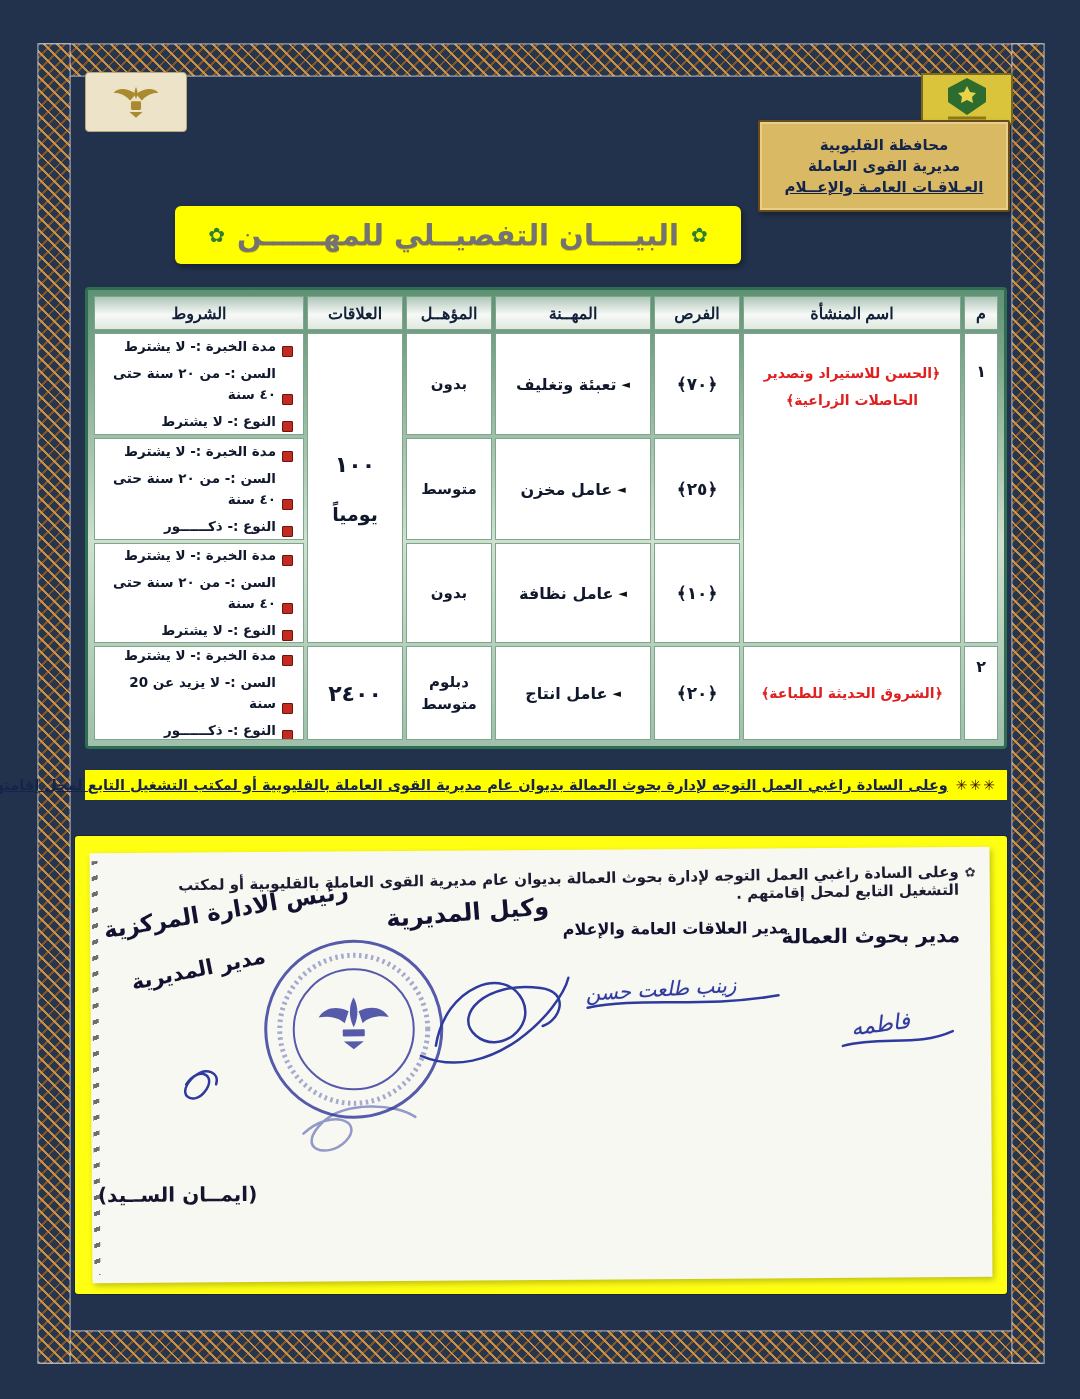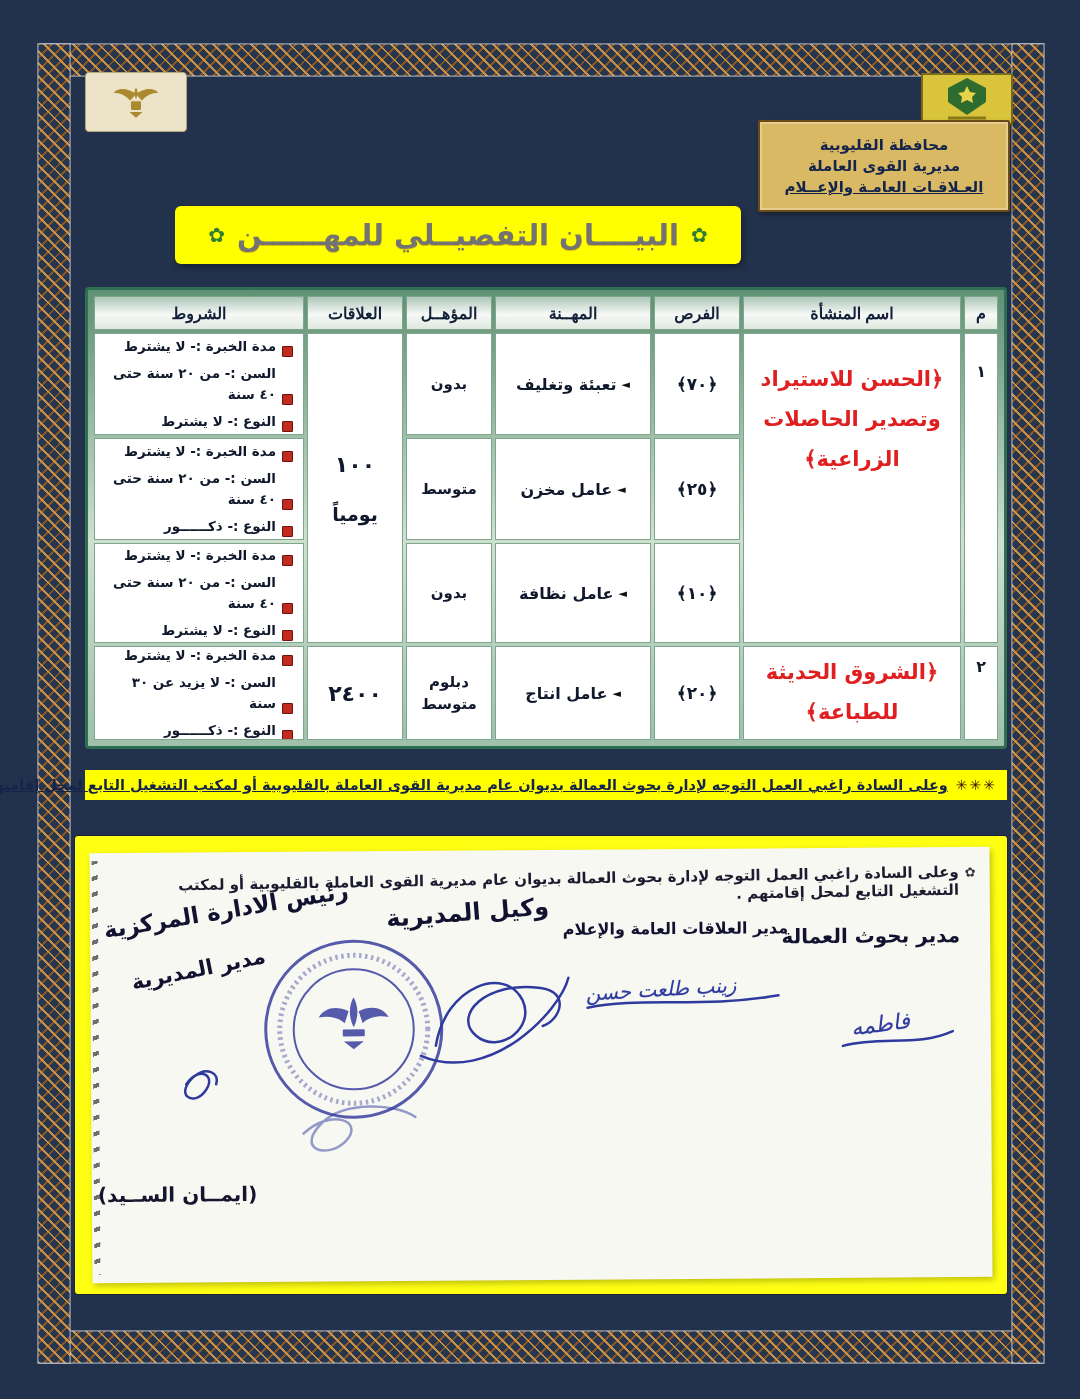--- a/index.html
+++ b/index.html
@@ -58,21 +58,21 @@
     display:flex;align-items:center;justify-content:center;
     color:#10182c;overflow:hidden;
   }
   .hcell{
     background:linear-gradient(180deg,#aec6b8,#f7f9f7 55%,#dfe8df);
     font-weight:bold;font-size:16px;color:#122038;font-family:Liberation Serif, serif;
   }
   .num-cell{align-items:flex-start;padding-top:28px;font-weight:bold;font-size:16px;}
   .num-cell.g2{padding-top:10px;}
   .company-cell{
-    color:#e02020;font-weight:bold;font-size:21px;text-align:center;
+    color:#e02020;font-weight:bold;font-size:14px;text-align:center;
     line-height:1.9;padding:26px 8px 8px;align-items:flex-start;box-sizing:border-box;
   }
   .company-cell.g2{align-items:center;padding-top:8px;}
   .opp-cell{font-weight:bold;font-size:17px;}
   .prof-cell{font-weight:bold;font-size:16px;gap:5px;}
   .prof-cell .mk{font-size:11px;color:#111;}
   .qual-cell{font-weight:bold;font-size:15px;text-align:center;line-height:1.5;padding:0 4px;}
   .wage-cell{flex-direction:column;gap:26px;font-weight:bold;font-size:22px;}
   .wage-cell .unit{font-size:19px;}
   .cond-cell{
@@ -268,21 +268,21 @@
     <div class="cell wage-cell" style="grid-area:5/6">
       <span>٢٤٠٠</span>
     </div>
     <div class="cell cond-cell" style="grid-area:5/7">
       <div class="cond-line">
           <span class="bullet"></span>
           <span>مدة الخبرة :- لا يشترط</span>
         </div>
       <div class="cond-line">
           <span class="bullet"></span>
-          <span>السن :- لا يزيد عن ٣٠ سنة</span>
+          <span>السن :- لا يزيد عن 20 سنة</span>
         </div>
       <div class="cond-line">
           <span class="bullet"></span>
           <span>النوع :- ذكــــــور</span>
         </div>
     </div>
   </div>
 
   <div class="notice">
     <span class="stars">✳✳✳</span>

